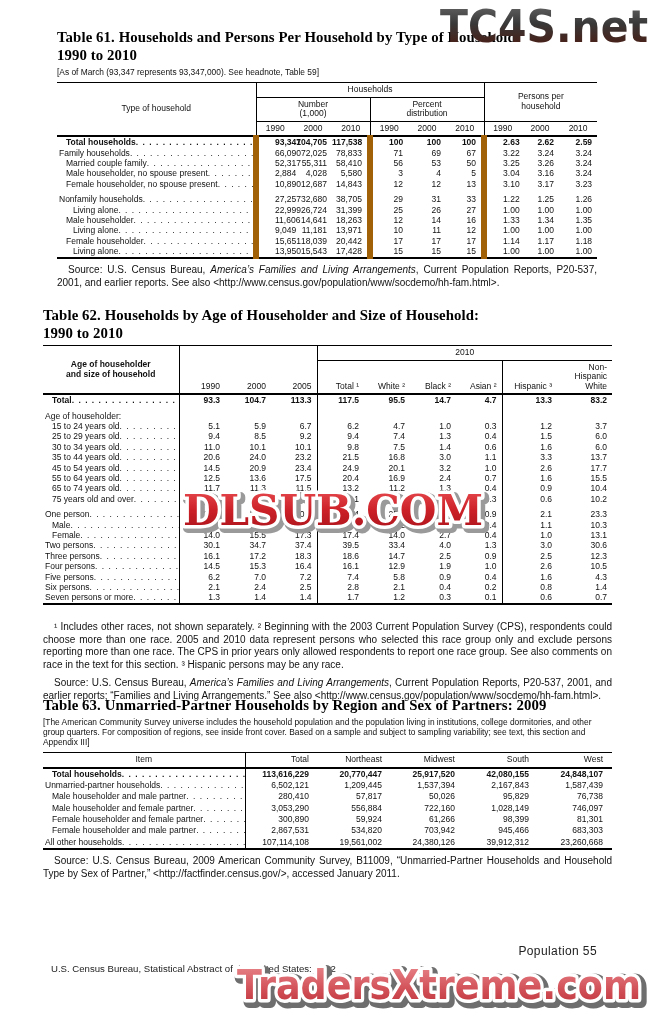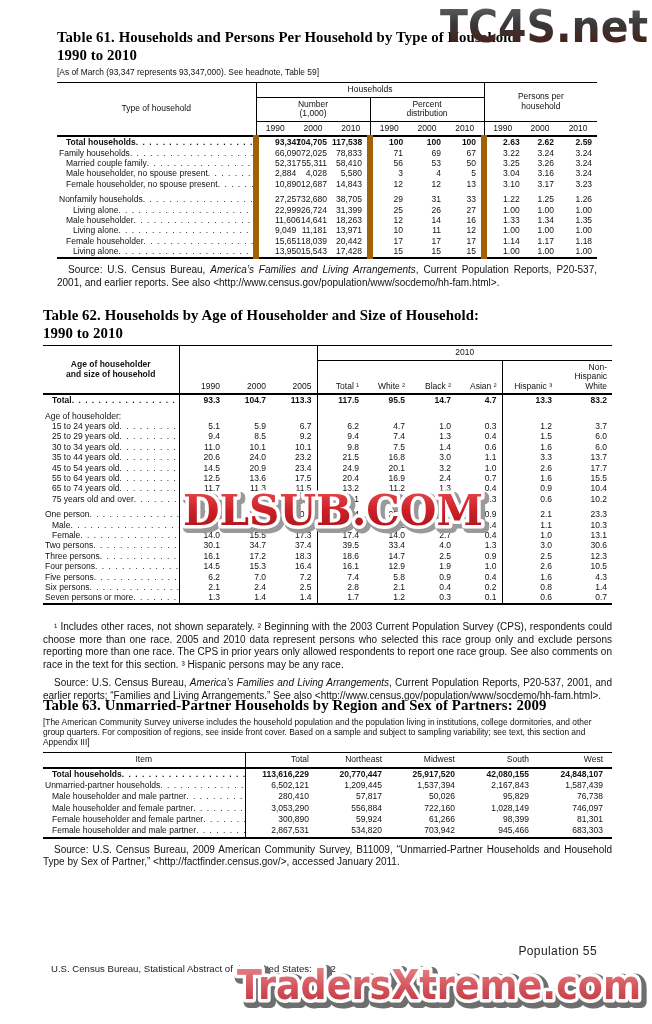--- a/index.html
+++ b/index.html
@@ -753,20 +753,33 @@
               <span>Female householder and male partner</span>
               <span class="leader"></span>
             </div>
           </td>
           <td class="num c0">2,867,531</td>
           <td class="num c1">534,820</td>
           <td class="num c2">703,942</td>
           <td class="num c3">945,466</td>
           <td class="num c4">683,303</td>
         </tr>
+        <tr class="">
+          <td>
+            <div class="lw ind0">
+              <span>All other households</span>
+              <span class="leader"></span>
+            </div>
+          </td>
+          <td class="num c0">107,114,108</td>
+          <td class="num c1">19,561,002</td>
+          <td class="num c2">24,380,126</td>
+          <td class="num c3">39,912,312</td>
+          <td class="num c4">23,260,668</td>
+        </tr>
       </tbody>
   </table>
   <p class="src">Source: U.S. Census Bureau, 2009 American Community Survey, B11009, “Unmarried-Partner Households and Household Type by Sex of Partner,” &lt;http://factfinder.census.gov/&gt;, accessed January 2011.</p>
 </div>
 
 <div class="pgnum">Population  55</div>
 <div class="imprint">U.S. Census Bureau, Statistical Abstract of the United States: 2012</div>
 
 <svg class="wm wm-top" width="216" height="52" viewBox="0 0 216 52">
   <defs>

